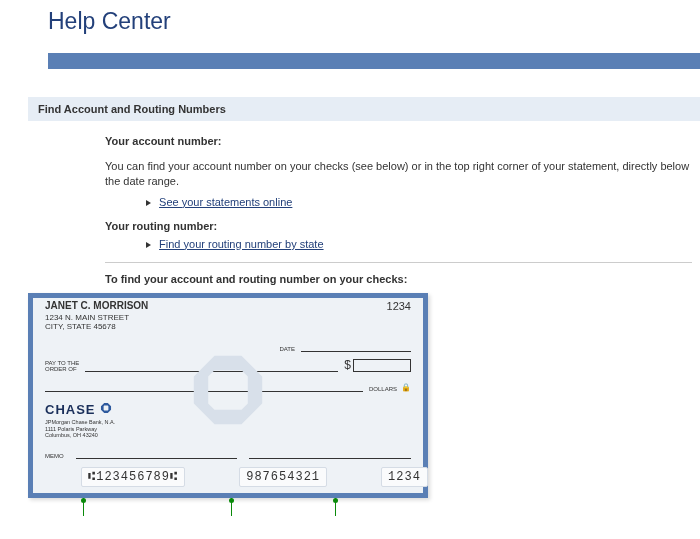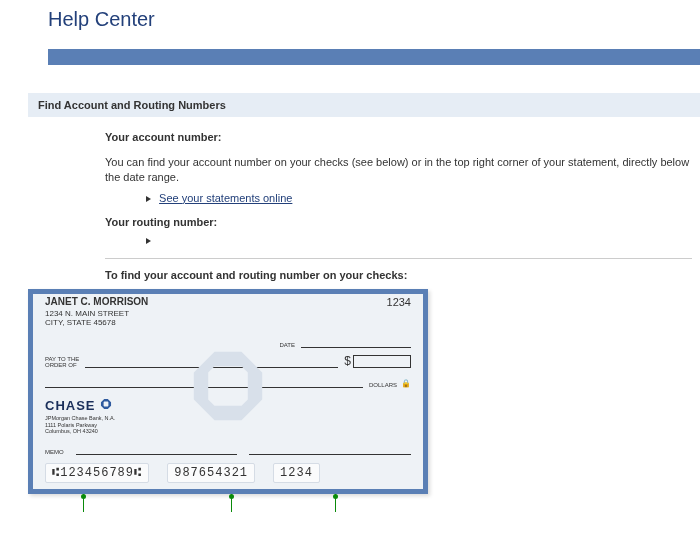--- a/index.html
+++ b/index.html
@@ -1,17 +1,17 @@
 <!DOCTYPE html>
 <html><head>
 <meta charset="utf-8">
 <style>
   * { box-sizing: border-box; margin: 0; padding: 0; }
   body { font-family: Arial, Helvetica, sans-serif; font-size: 11px; color: #333; background: #fff; width: 700px; }
-  .page-title { font-size: 20px; color: #23407a; padding: 8px 0 10px 48px; font-weight: normal; }
+  .page-title { font-size: 23px; color: #23407a; padding: 8px 0 10px 48px; font-weight: normal; }
   .blue-bar { height: 16px; background: #5a7fb5; margin: 8px 0 28px 48px; }
   .section-header { background: #e6edf5; color: #333; font-weight: bold; font-size: 11px; padding: 6px 10px; margin-left: 28px; }
   .content { padding: 14px 8px 8px 105px; }
   .blk { margin-bottom: 12px; }
   .blk-title { font-weight: bold; font-size: 11px; margin-bottom: 2px; }
   .blk-text { font-size: 11px; line-height: 1.4; margin-top: 12px; }
   .link-row { margin-top: 6px; margin-left: 41px; font-size: 11px; }
   .tri { display: inline-block; width: 0; height: 0; border-top: 3px solid transparent; border-bottom: 3px solid transparent; border-left: 5px solid #333; margin-right: 5px; vertical-align: middle; }
   .link { color: #23407a; text-decoration: underline; cursor: pointer; }
   .divider { border-top: 1px solid #ccc; margin: 8px 0 10px 0; }
@@ -40,21 +40,21 @@
   .bank-row { margin-top: 10px; }
   .bank-logo { display: flex; align-items: flex-start; margin-top: 8px; }
   .bank-name { font-size: 13px; font-weight: bold; letter-spacing: 1px; color: #1a2f5a; margin-right: 4px; }
   .bank-mark { width: 12px; height: 12px; }
   .bank-sub { font-size: 5.5px; line-height: 1.2; margin-top: 2px; }
   .memo-row { display: flex; align-items: flex-end; margin-top: 10px; gap: 12px; }
   .memo-lbl { font-size: 6px; }
   .memo-line { flex: 1; border-bottom: 1px solid #333; height: 10px; }
   .sig-line { flex: 1; border-bottom: 1px solid #333; height: 10px; }
   .micr-row { display: flex; gap: 18px; margin-top: 8px; font-family: 'Courier New', monospace; font-size: 12px; letter-spacing: 1px; }
-  .micr-box { background: #fafbfc; border: 1px solid #d5dce5; border-radius: 2px; padding: 2px 6px; }
+  .micr-box { background: #fafbfc; border: 1px solid #d5dce5; border-radius: 2px; padding: 2px 6px; margin-left: 36px; }
   .micr-sym { font-family: 'Courier New', monospace; }
   
   .annotations { display: flex; margin-left: 28px; margin-top: 0; }
   .ann { position: relative; padding-top: 24px; }
   .ann-line { position: absolute; top: 0; left: 50%; width: 1px; height: 18px; background: #0a8a0a; }
   .ann-line::after { content: ''; position: absolute; left: -2px; top: 0; width: 5px; height: 5px; background: #0a8a0a; border-radius: 50%; }
   .ann1 { width: 155px; }
   .ann1 .ann-line { left: 55px; }
   .ann2 { width: 130px; }
   .ann2 .ann-line { left: 48px; }
@@ -76,20 +76,21 @@
     <div class="link-row">
       <span class="tri"></span>
       <a class="link">See your statements online</a>
     </div>
   </div>
 
   <div class="blk">
     <div class="blk-title">Your routing number:</div>
     <div class="link-row">
       <span class="tri"></span>
+      <a class="link">Find your routing number by state</a>
     </div>
   </div>
 
   <div class="divider"></div>
   <div class="find-line">To find your account and routing number on your checks:</div>
 </div>
 
 <div class="check-wrap">
   <div class="check-outer">
     <div class="check-bg">

